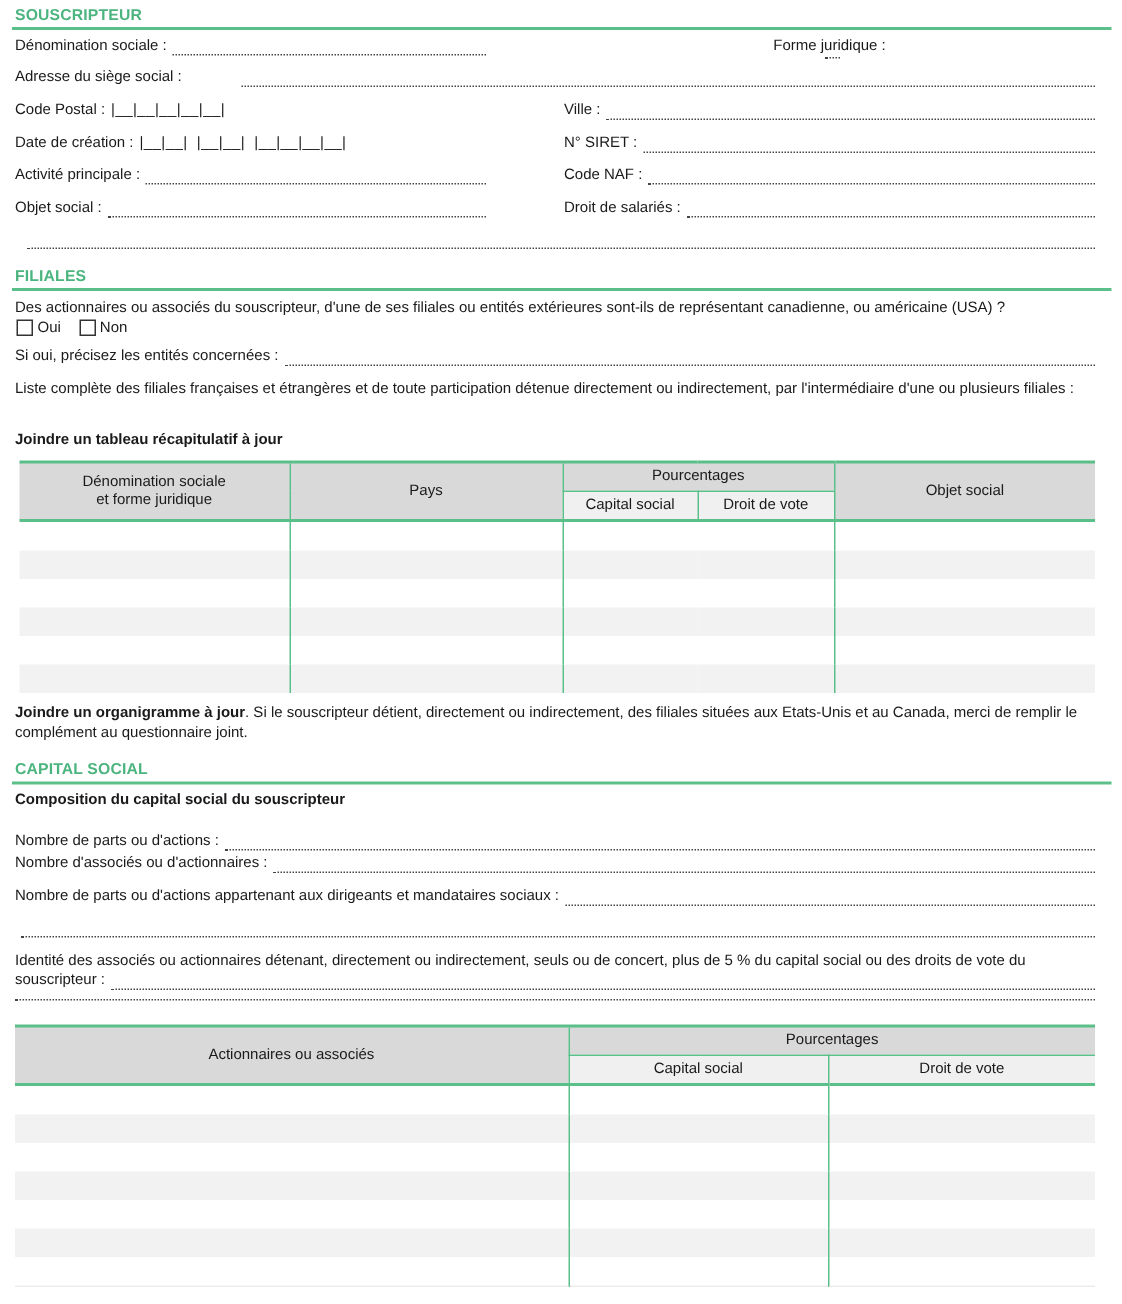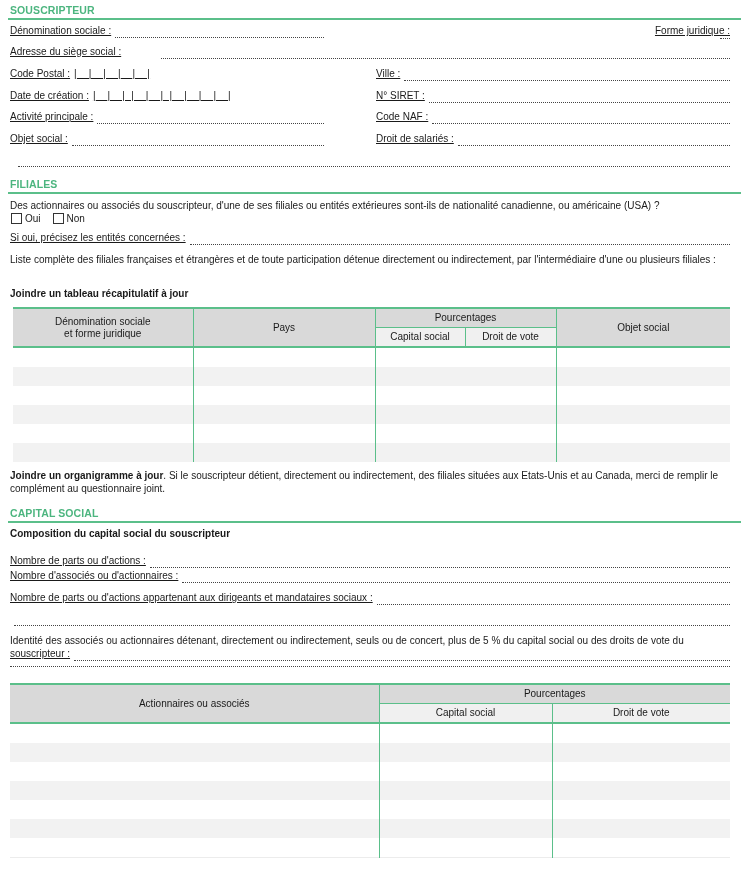--- a/index.html
+++ b/index.html
@@ -5,21 +5,21 @@
   html, body { margin: 0; padding: 0; background: #ffffff; }
   body {
     width: 748px; height: 869px; position: relative; overflow: hidden;
     font-family: "Liberation Sans", sans-serif; font-size: 10px; color: #1a1a1a;
   }
   .sec-title {
     position: absolute; left: 10px; font-weight: bold; font-size: 10.5px;
     color: #4cb57f; letter-spacing: 0.1px;
   }
   .sec-rule { position: absolute; left: 8px; width: 733px; height: 0; border-top: 2px solid #5bbf8a; }
-  .field { position: absolute; display: flex; align-items: flex-end; white-space: nowrap; height: 14px; line-height: 14px; text-decoration: underline; }
+  .field { position: absolute; display: flex; align-items: center; white-space: nowrap; height: 14px; line-height: 14px; }
   .field .lbl { flex: 0 0 auto; }
   .dots { flex: 1 1 auto; margin-left: 4px; border-bottom: 1px dotted #444; height: 10px; min-width: 10px; }
   .mono { font-family: "Liberation Sans", sans-serif; margin-left: 4px; letter-spacing: 0.3px; }
   .para { position: absolute; left: 10px; width: 722px; line-height: 13px; }
   .bold { font-weight: bold; }
   .dotline { position: absolute; border-bottom: 1px dotted #444; height: 0; }
   .checkbox {
     display: inline-block; width: 9px; height: 9px; border: 1px solid #333; vertical-align: -1px; margin-right: 3px; background: #fff;
   }
   .cb-wrap { position: absolute; top: 212px; left: 11px; display: flex; gap: 12px; line-height: 13px; }
@@ -93,21 +93,21 @@
   <span class="dots"></span>
 </div>
 
 <div class="field" style="top:153px; left:10px; width:720px;">
   <span class="dots" style="margin-left:8px;"></span>
 </div>
 
 <div class="sec-title" style="top:178px;">FILIALES</div>
 <div class="sec-rule" style="top:192px;"></div>
 
-<div class="para" style="top:199px;">Des actionnaires ou associés du souscripteur, d'une de ses filiales ou entités extérieures sont-ils de nationalité canadienne, ou américaine (USA) ?</div>
+<div class="para" style="top:199px;">Des actionnaires ou associés du souscripteur, d'une de ses filiales ou entités extérieures sont-ils de représentant canadienne, ou américaine (USA) ?</div>
 <div class="cb-wrap">
   <label class="cb-item">
     <span class="checkbox"></span>
     <span>Oui</span>
   </label>
   <label class="cb-item">
     <span class="checkbox"></span>
     <span>Non</span>
   </label>
 </div>

